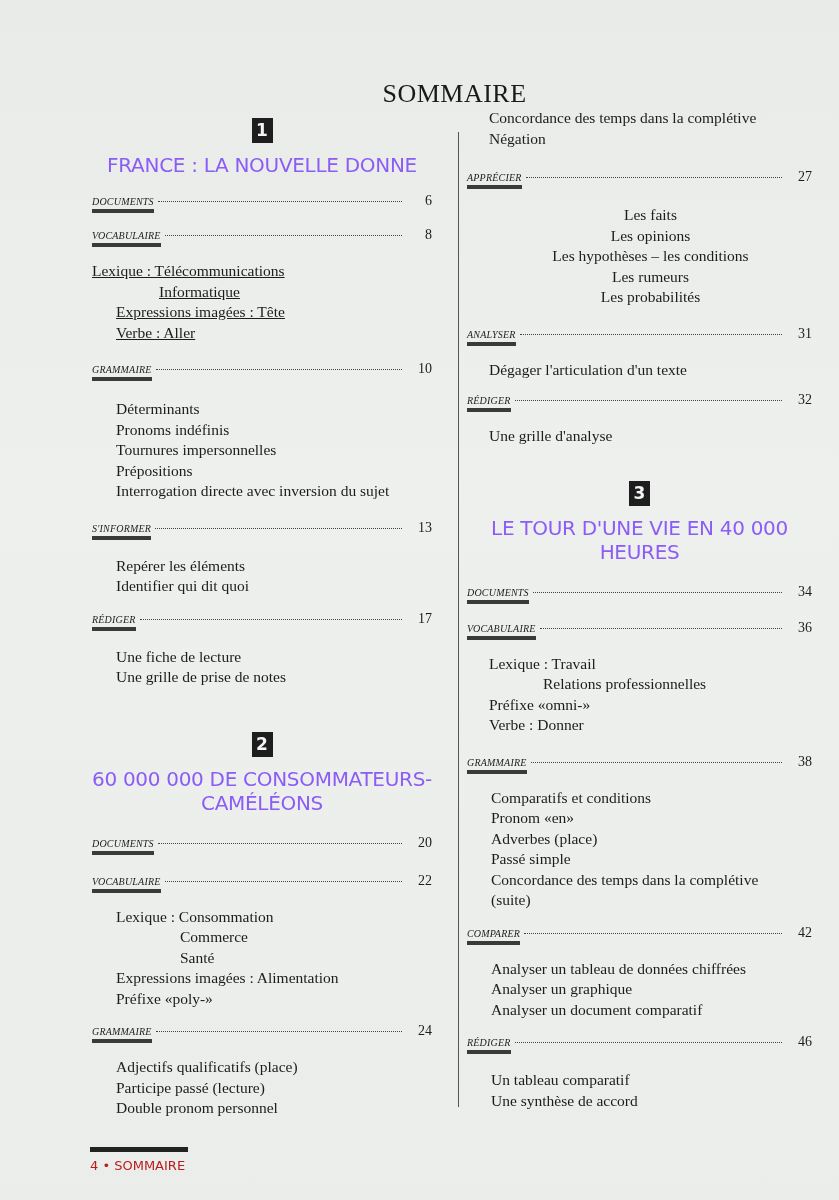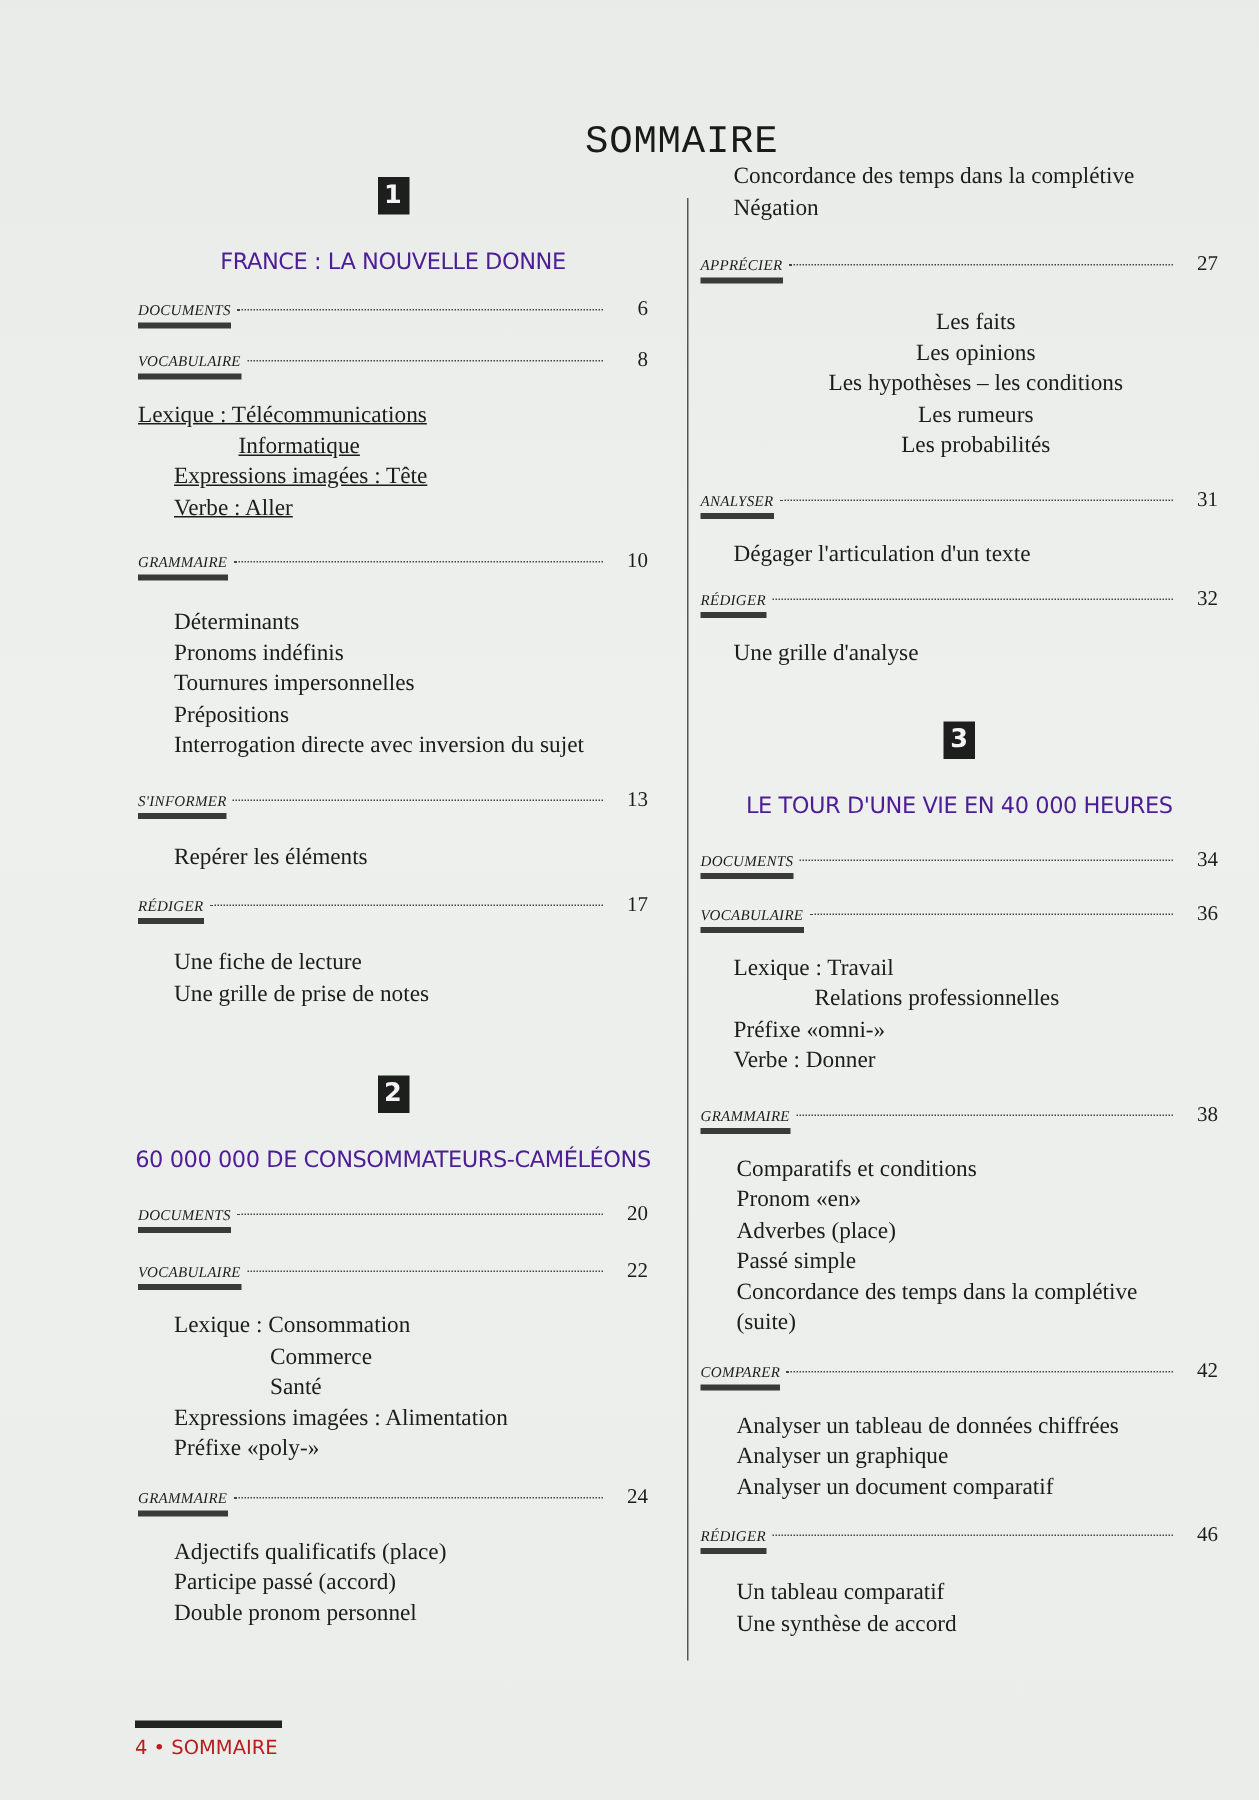--- a/index.html
+++ b/index.html
@@ -8,42 +8,42 @@
     background: #eceeec;
     color: #1c1c1c;
     font-family: "Liberation Serif", "DejaVu Serif", serif;
   }
   .page-bg {
     position: absolute; inset: 0;
     background: linear-gradient(180deg, #e9ebe9 0%, #eef0ee 40%, #ebedeb 100%);
   }
   .title {
     position: absolute; left: 0; right: 0; top: 62px; text-align: center;
-    font-family: Liberation Mono, monospace; font-size: 26px; letter-spacing: 0.5px;
+    font-family: Liberation Serif, serif; font-size: 26px; letter-spacing: 0.5px;
     color: #1a1a1a; font-weight: normal;
     padding-left: 70px;
   }
   .col-divider {
     position: absolute; left: 458px; top: 132px; width: 1px; height: 975px;
     background: #555;
   }
   .col { position: absolute; }
   .col-left { left: 92px; width: 340px; top: 118px; }
   .col-right { left: 467px; width: 345px; top: 108px; }
 
   .unit-head { text-align: center; }
   .unit-num {
     display: inline-block; width: 21px; height: 25px; line-height: 25px;
     background: #1e1e1e; color: #f4f4f4;
     font-family: "DejaVu Sans", sans-serif; font-weight: bold; font-size: 17px;
     text-align: center;
   }
   .unit-title {
-    font-family: "DejaVu Sans", sans-serif; font-size: 15px; color: #4c1d95;
-    margin-top: 22px; letter-spacing: -0.3px;
+    font-family: "DejaVu Sans", sans-serif; font-size: 20px; color: #8b5cf6;
+    margin-top: 10px; letter-spacing: -0.3px;
   }
 
   .sec {
     display: flex; align-items: baseline; position: relative;
     font-size: 14px; height: 22px;
   }
   .sec-label {
     font-style: italic; text-transform: uppercase; font-size: 10px;
     position: relative; white-space: nowrap; letter-spacing: 0.2px;
   }
@@ -118,20 +118,21 @@
   </div>
 
   <div style="height:18px"></div>
   <div class="sec">
     <span class="sec-label">S'INFORMER</span>
     <span class="sec-dots"></span>
     <span class="sec-page">13</span>
   </div>
   <div class="items" style="margin-top:14px;">
     <div>Repérer les éléments</div>
+    <div>Identifier qui dit quoi</div>
   </div>
 
   <div style="height:14px"></div>
   <div class="sec">
     <span class="sec-label">RÉDIGER</span>
     <span class="sec-dots"></span>
     <span class="sec-page">17</span>
   </div>
   <div class="items" style="margin-top:14px;">
     <div>Une fiche de lecture</div>
@@ -166,21 +167,21 @@
   </div>
 
   <div style="height:14px"></div>
   <div class="sec">
     <span class="sec-label">GRAMMAIRE</span>
     <span class="sec-dots"></span>
     <span class="sec-page">24</span>
   </div>
   <div class="items" style="margin-top:12px;">
     <div>Adjectifs qualificatifs (place)</div>
-    <div>Participe passé (accord)</div>
+    <div>Participe passé (lecture)</div>
     <div>Double pronom personnel</div>
   </div>
 </div>
 
 <div class="col col-right">
   <div class="items" style="padding-left:22px;">
     <div>Concordance des temps dans la complétive</div>
     <div>Négation</div>
   </div>
 

